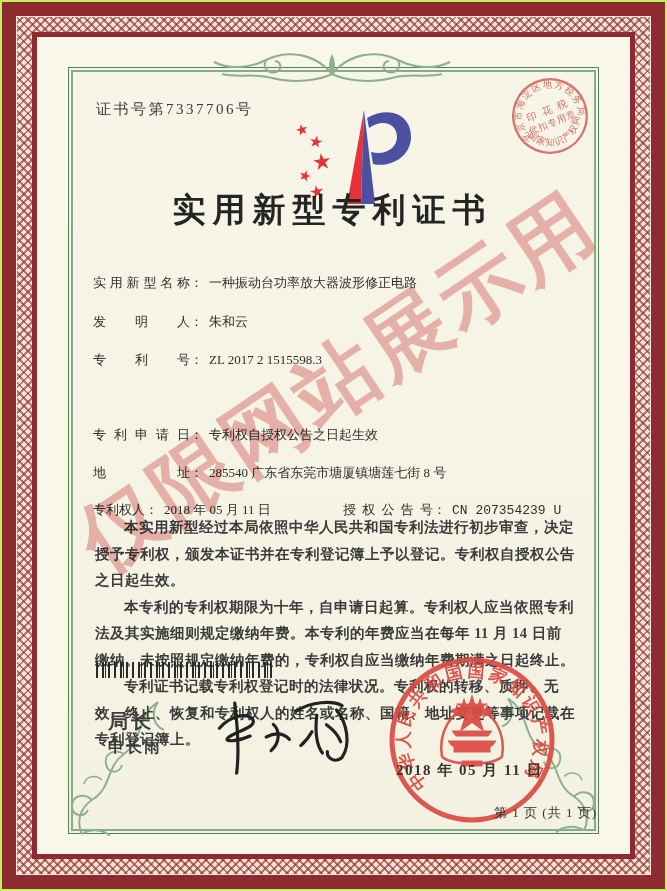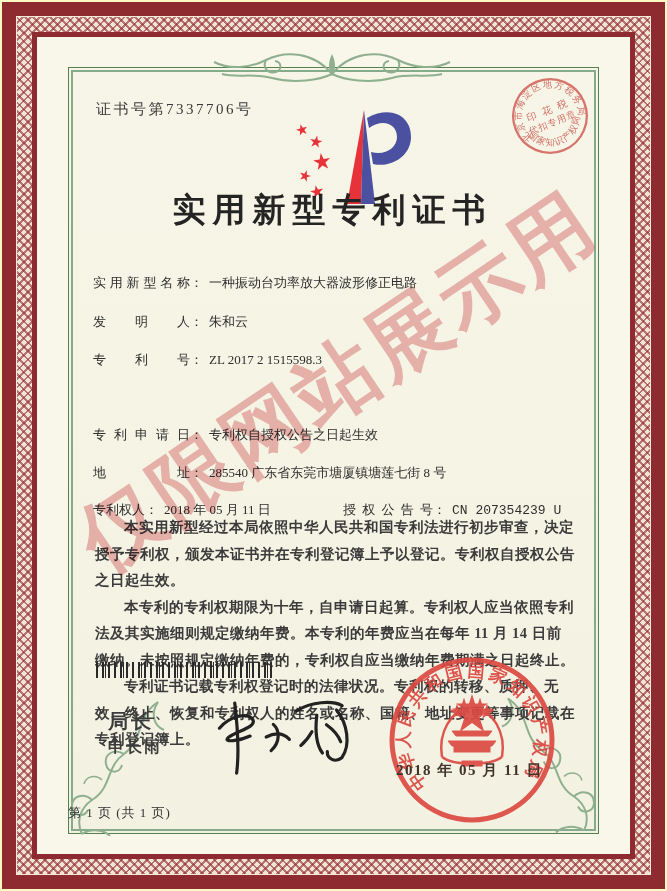--- a/index.html
+++ b/index.html
@@ -1,16 +1,16 @@
 <!DOCTYPE html>
 <html><head>
 <meta charset="utf-8">
 <style>
   html,body{margin:0;padding:0;background:#e9e4da;}
-  .stage{position:relative;width:667px;height:891px;background:#fef9c3;overflow:hidden;
+  .stage{position:relative;width:667px;height:891px;background:#bef264;overflow:hidden;
          font-family:"Liberation Serif","DejaVu Serif",serif;}
   
   .frame-maroon{position:absolute;inset:2px;background:#8e2b31;}
   .frame-lace{position:absolute;inset:16px;background-color:#f0e5d5;
     background-image:
       repeating-linear-gradient(45deg, rgba(148,40,46,.60) 0 2px, transparent 2px 6px),
       repeating-linear-gradient(-45deg, rgba(148,40,46,.60) 0 2px, transparent 2px 6px);
     box-shadow:inset 0 0 0 1px #f4ead9;}
   .frame-maroon2{position:absolute;inset:32px;background:#8e2b31;}
   .paper{position:absolute;inset:37px;background:#f9f6ea;}
@@ -37,21 +37,21 @@
       repeating-linear-gradient(90deg,#2a2a2a 0 2px,transparent 2px 6px),
       repeating-linear-gradient(90deg,#2a2a2a 0 1px,transparent 1px 9px);}
   .signer-title{position:absolute;left:108px;top:708px;font-size:20px;font-weight:700;
     letter-spacing:3px;color:#3c3c3c;font-family:"Liberation Sans","DejaVu Sans",sans-serif;}
   .signer-name{position:absolute;left:108px;top:737px;font-size:16px;font-weight:700;
     letter-spacing:2px;color:#3c3c3c;font-family:"Liberation Sans","DejaVu Sans",sans-serif;text-align:center;}
   .signature{position:absolute;left:192px;top:690px;width:175px;height:88px;transform:rotate(-4deg);}
   .office-seal{position:absolute;left:387px;top:655px;width:170px;height:170px;opacity:.92;}
   .seal-date{position:absolute;left:396px;top:761px;font-size:15px;font-weight:700;
     letter-spacing:1.5px;color:#40332b;z-index:6;}
-  .page-footer{position:absolute;left:68px;width:529px;top:804px;text-align:left;
+  .page-footer{position:absolute;left:68px;width:529px;top:804px;text-align:right;
     font-size:13px;letter-spacing:1px;color:#333;}
   .tax-stamp{position:absolute;left:504px;top:70px;width:92px;height:92px;opacity:.9;}
   .watermark{position:absolute;left:58px;top:505px;z-index:40;font-size:82px;font-weight:700;
     letter-spacing:4px;white-space:nowrap;color:rgba(214,86,94,.42);
     transform:rotate(-34deg);transform-origin:0 0;mix-blend-mode:multiply;}
 </style>
 </head>
 <body>
 
 <div class="stage">

